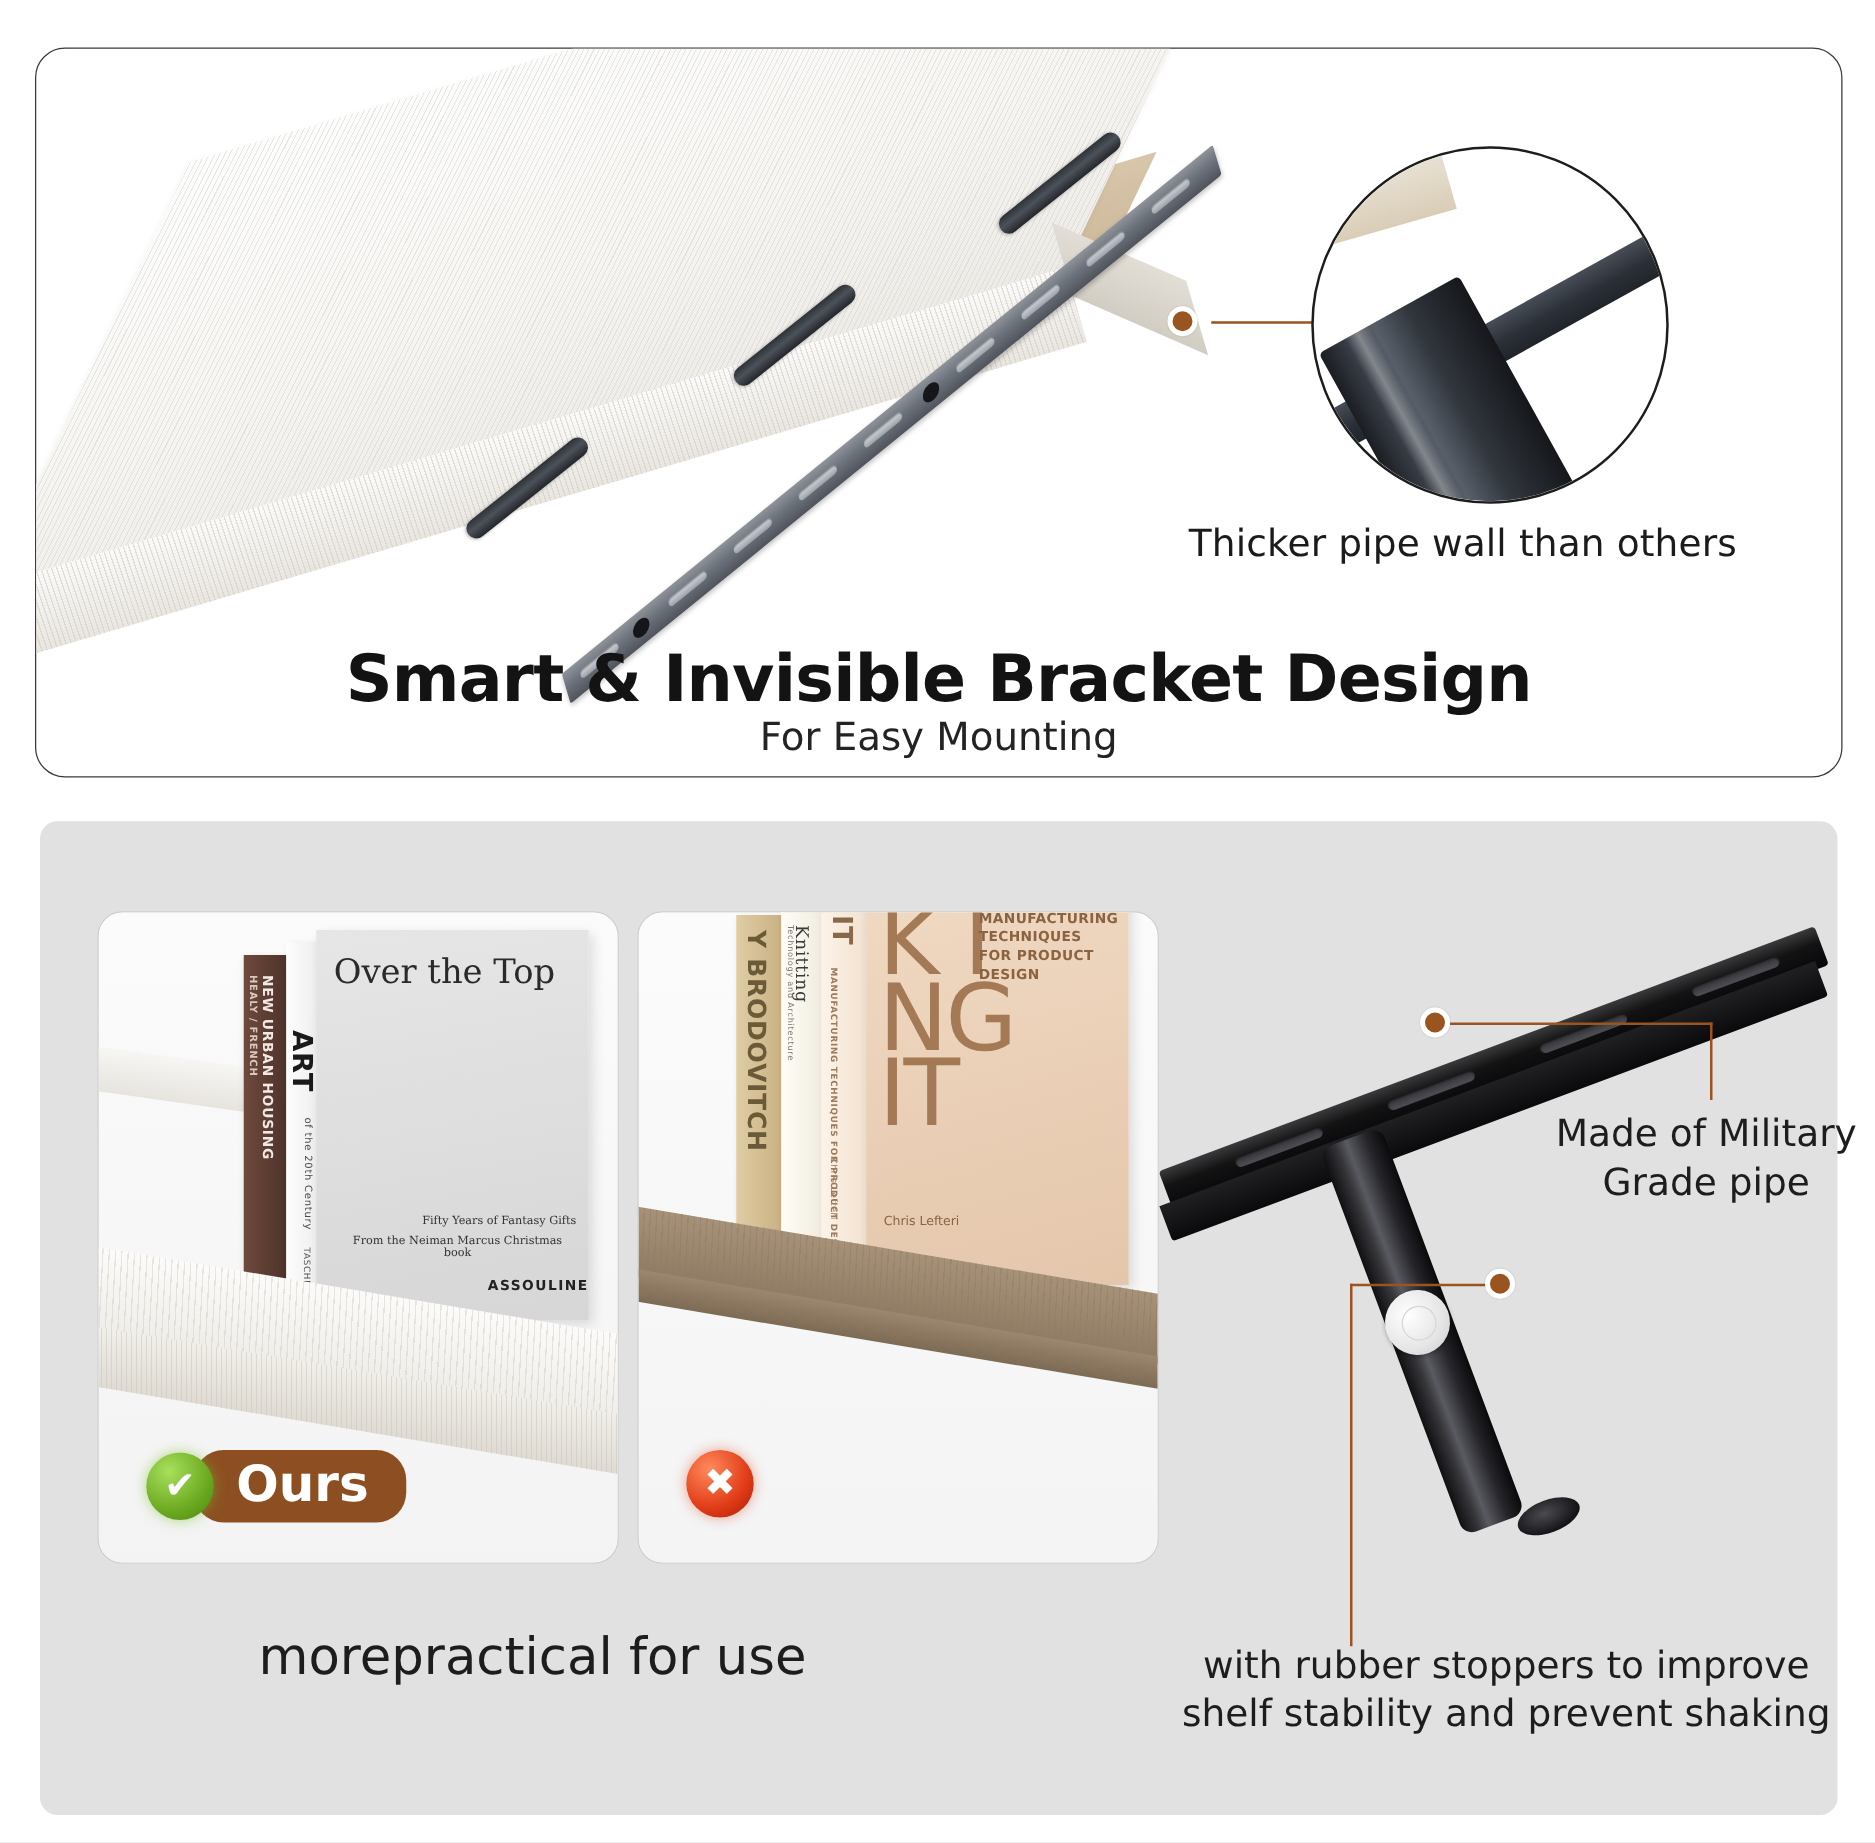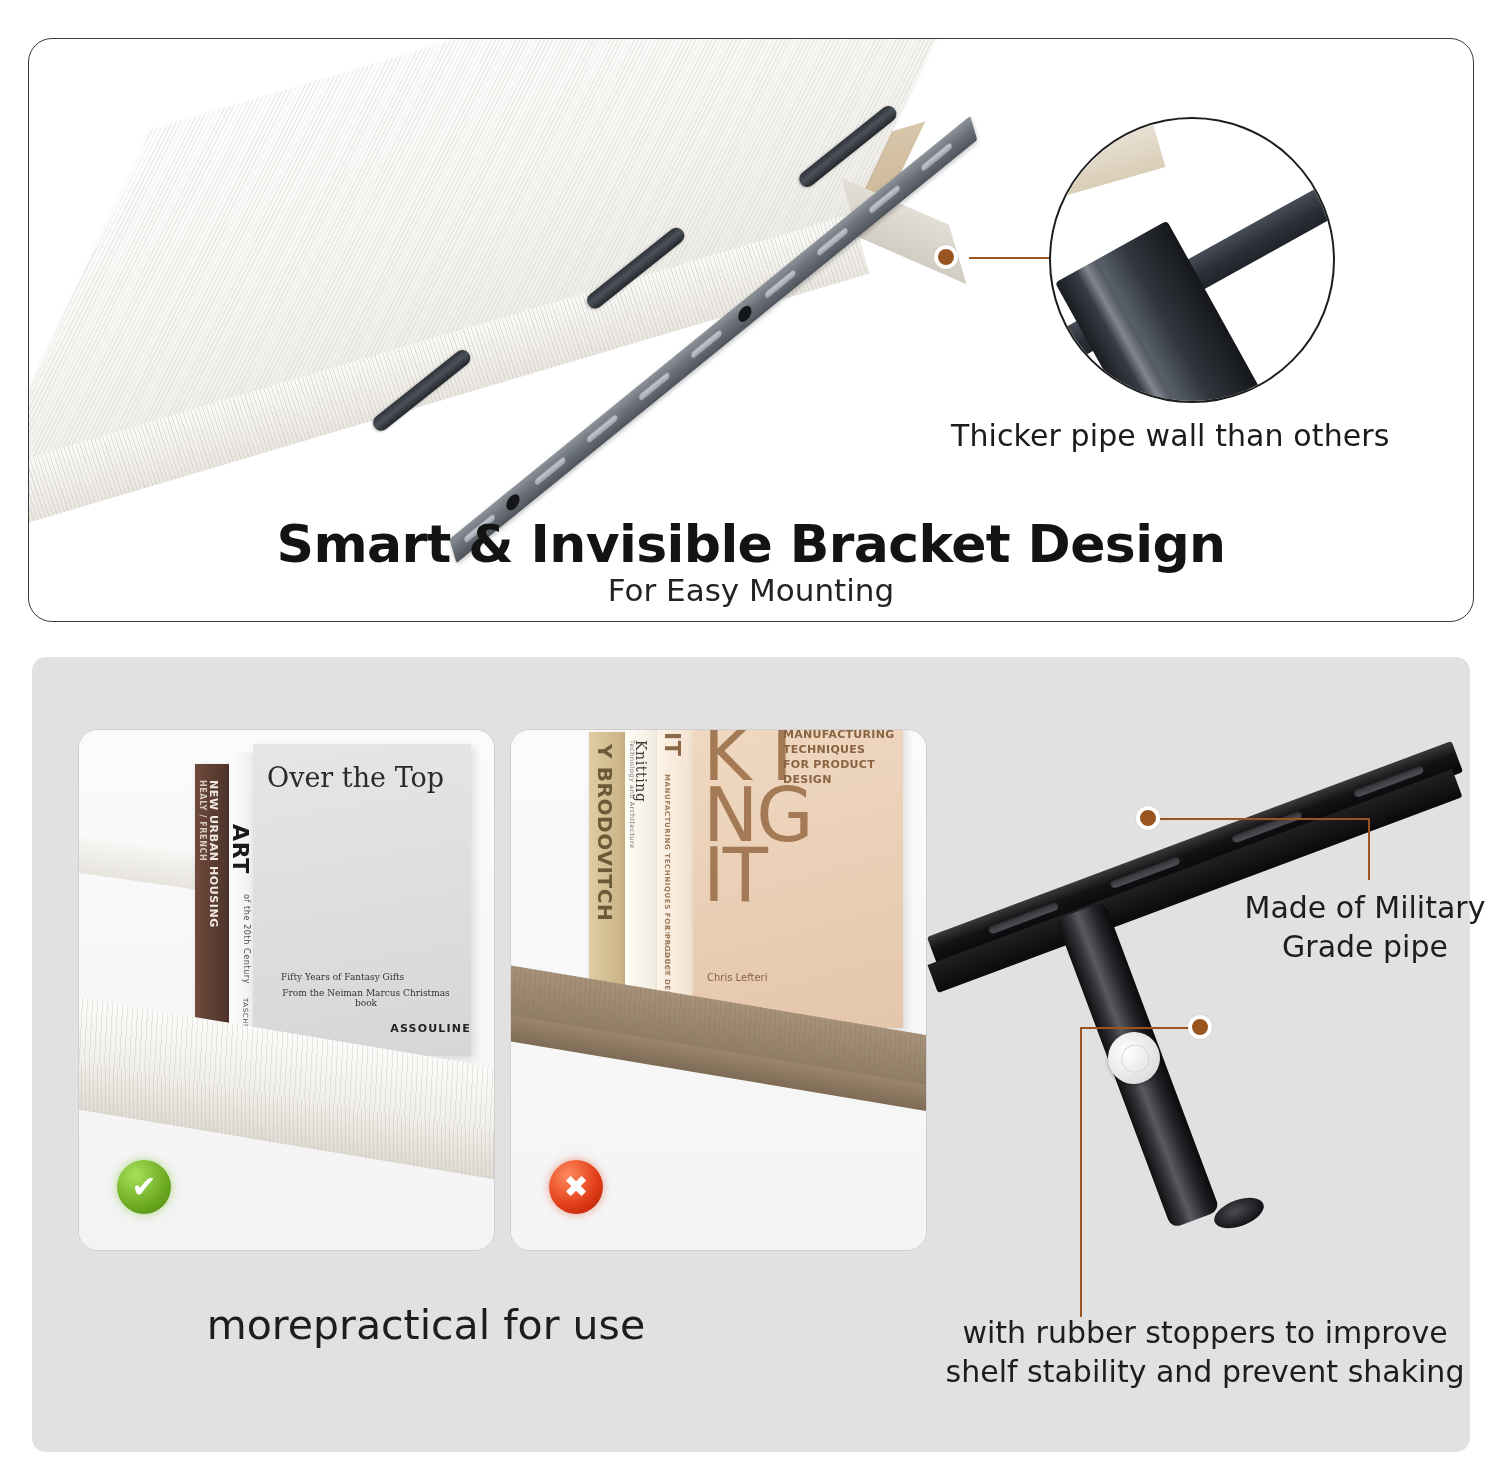--- a/index.html
+++ b/index.html
@@ -319,30 +319,31 @@
       </div>
 
       <div class="book" style="left:150px;top:24px;width:32px;height:300px;background:linear-gradient(90deg,#fdfdfd,#eceaea);box-shadow:2px 2px 6px rgba(0,0,0,.12);">
         <span class="spine-txt" style="left:24px;top:70px;font-size:22px;font-weight:800;color:#1a1a1a;">ART</span>
         <span class="spine-txt" style="left:22px;top:140px;font-size:8px;color:#4a4a4a;font-weight:400;">of the 20th Century</span>
         <span class="spine-txt" style="left:20px;top:244px;font-size:7px;color:#555;font-weight:400;">TASCHEN</span>
       </div>
 
       <div class="book" style="left:174px;top:14px;width:218px;height:312px;background:linear-gradient(170deg,#e6e6e6,#d6d6d6);box-shadow:3px 3px 9px rgba(0,0,0,.12);">
         <div style="position:absolute;left:14px;top:18px;width:190px;font-family:'DejaVu Serif','Liberation Serif',serif;font-size:27px;color:#2a2a2a;">Over the Top</div>
-        <div style="position:absolute;left:28px;top:228px;width:180px;font-family:'DejaVu Serif','Liberation Serif',serif;font-size:9px;color:#333;text-align:left;">Fifty Years of Fantasy Gifts</div>
+        <div style="position:absolute;left:28px;top:228px;width:180px;font-family:'DejaVu Serif','Liberation Serif',serif;font-size:9px;color:#333;text-align:right;">Fifty Years of Fantasy Gifts</div>
         <div style="position:absolute;left:18px;top:244px;width:190px;font-family:'DejaVu Serif','Liberation Serif',serif;font-size:9px;color:#333;text-align:center;">From the Neiman Marcus Christmas book</div>
         <div style="position:absolute;left:0;top:278px;width:218px;text-align:right;font-size:11px;font-weight:700;letter-spacing:1.2px;color:#222;">ASSOULINE</div>
       </div>
 
       <div class="shelf-main-l-top"></div>
       <div class="shelf-main-l-edge"></div>
 
       <div class="badge-row" style="left:38px;top:430px;">
         <div class="badge-ic ic-ok">✔</div>
+        <div class="badge-pill pill-ours">Ours</div>
       </div>
     </div>
 
     <div class="cmp-card cmp-right">
       <div class="wall-r"></div>
 
       <div class="book" style="left:78px;top:2px;width:36px;height:292px;background:linear-gradient(90deg,#e0cda4,#c9b183);box-shadow:2px 2px 6px rgba(0,0,0,.16);">
         <span class="spine-txt" style="left:28px;top:12px;font-size:20px;font-weight:800;color:#6b5a38;">Y BRODOVITCH</span>
       </div>
 

